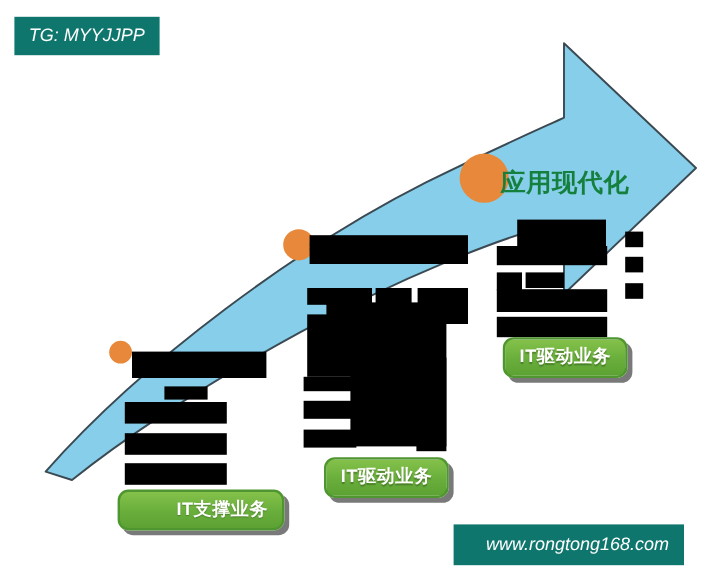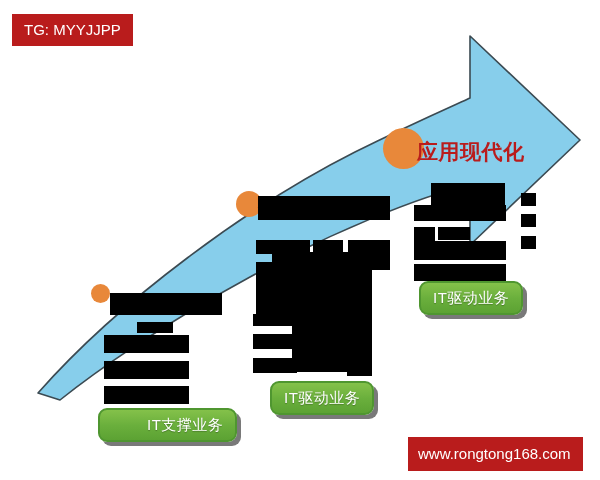--- a/index.html
+++ b/index.html
@@ -32,21 +32,21 @@
   }
   #dot-1 { left:91px;  top:284px; width:19px; height:19px; }
   #dot-2 { left:236px; top:191px; width:26px; height:26px; }
   #dot-3 { left:383px; top:128px; width:41px; height:41px; }
 
   
   .milestone-label {
     position:absolute;
     z-index:21;
     font-weight:bold;
-    color:#b91c1c;
+    color:#15803d;
     white-space:nowrap;
     letter-spacing:0.5px;
   }
   #milestone-label-1 { left:109px; top:290px; font-size:15px; }
   #milestone-label-2 { left:258px; top:196px; font-size:18px; }
   #milestone-label-3 { left:417px; top:138px; font-size:21px; }
 
   
   .redact {
     position:absolute;
@@ -55,51 +55,52 @@
   }
 
   
   .stage-btn {
     position:absolute;
     z-index:40;
     background:linear-gradient(180deg,#84c14a 0%,#6aaf3c 52%,#5ca233 100%);
     border:2px solid #4f9630;
     border-radius:9px;
     color:#ffffff;
-    font-weight:normal;
+    font-weight:bold;
     font-size:15px;
     text-align:right;
     line-height:1;
     padding:7px 12px 8px 12px;
     white-space:nowrap;
     letter-spacing:0.5px;
     box-shadow:4px 4px 0 0 rgba(110,110,110,0.92);
     text-shadow:0 1px 1px rgba(0,0,0,0.28);
   }
   #stage-btn-1 { left:98px;  top:408px;padding-left:47px; }
   #stage-btn-2 { left:270px; top:381px; }
   #stage-btn-3 { left:419px; top:281px; }
 
   
   .chip {
     position:absolute;
-    background:#b91c1c;
+    background:#0f766e;
     color:#ffffff;
     z-index:60;
     white-space:nowrap;
+    font-style:italic;
   }
   #tg-badge {
     left:12px; top:14px;
     font-size:15px;
     padding:7px 12px 8px 12px;
   }
   #watermark {
-    left:408px; top:437px;
+    left:378px; top:437px;
     font-size:15px;
-    padding:8px 12px 9px 10px;
+    padding:8px 12px 9px 27px;
   }
 </style>
 </head>
 <body>
 
 <div id="stage">
 
   <svg id="arrow-layer" viewBox="0 0 600 480">
     <g>
       <path d="M 38 393

